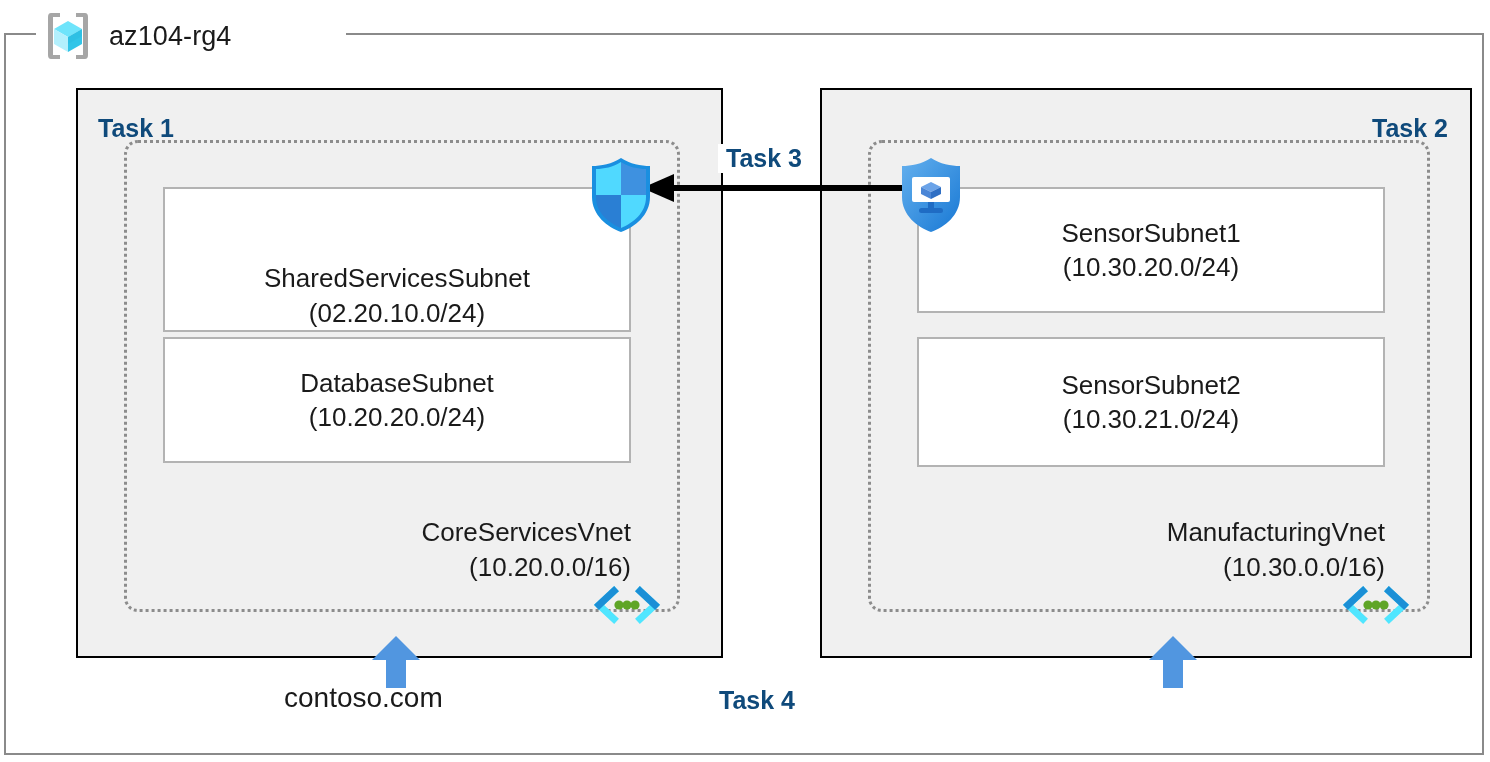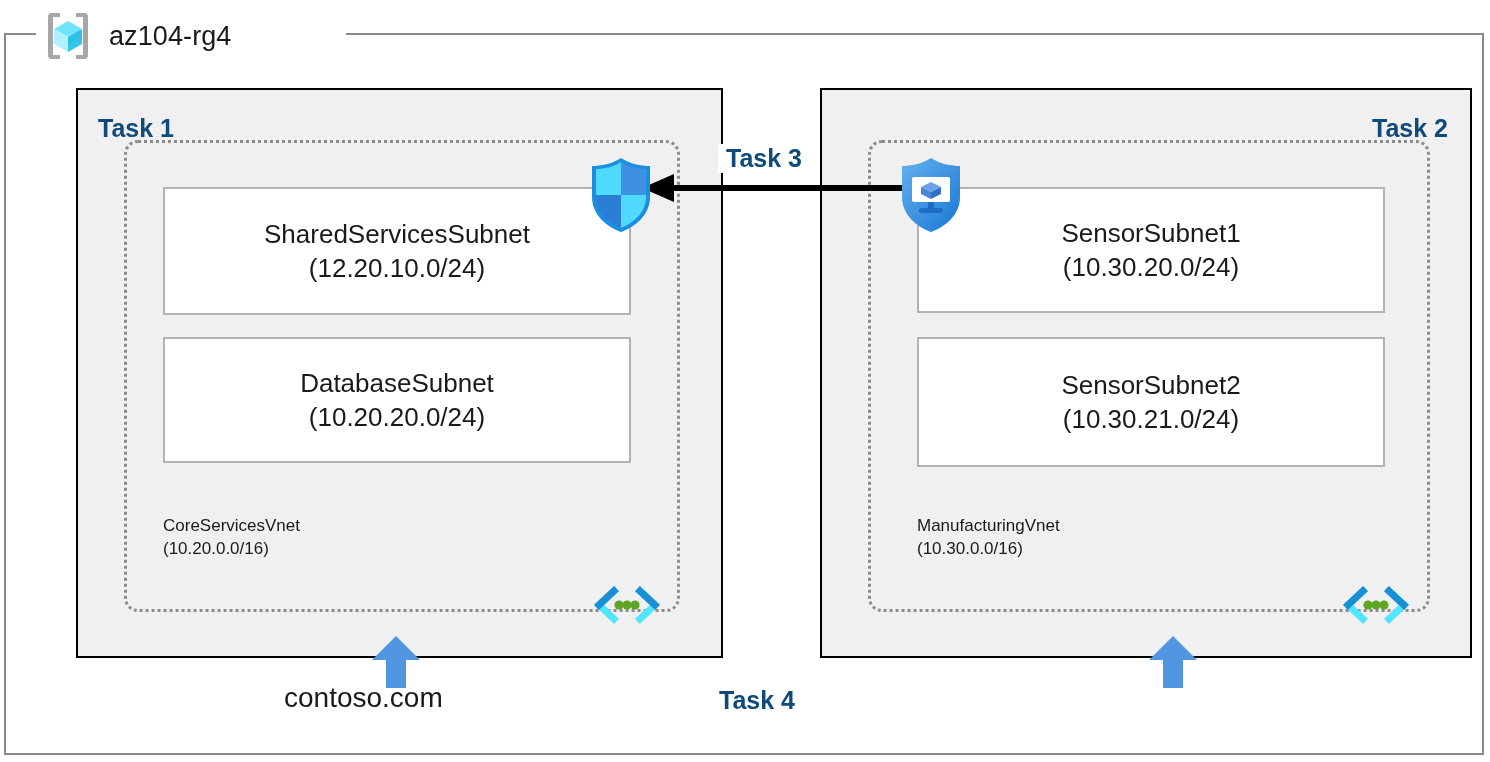--- a/index.html
+++ b/index.html
@@ -87,30 +87,30 @@
     align-items:center;
     justify-content:center;
     text-align:center;
     color:#1a1a1a;
     font-size:26px;
     line-height:1.32;
   }
   .subnet .sn-name{ display:block;}
   .subnet .sn-cidr{ display:block;}
 
-  #subnet-ss{ left:163px; top:187px; width:468px; height:128px;}
+  #subnet-ss{ left:163px; top:187px; width:468px; height:145px;justify-content:flex-end;}
   #subnet-db{ left:163px; top:337px; width:468px; height:126px;}
   #subnet-s1{ left:917px; top:187px; width:468px; height:126px;}
   #subnet-s2{ left:917px; top:337px; width:468px; height:130px;}
 
   
   .vnet-label{
     position:absolute;
-    text-align:left;
-    font-size:17px;
+    text-align:right;
+    font-size:26px;
     line-height:1.33;
     color:#1a1a1a;
     white-space:nowrap;
   }
   #vnet-label-left{ left:163px; top:515px; width:468px;}
   #vnet-label-right{ left:917px; top:515px; width:468px;}
 
   
   .vnet-icon{ position:absolute; width:70px; height:44px;}
   #vnet-icon-left{ left:592px; top:583px;}
@@ -178,21 +178,21 @@
     <span class="rg-name">az104-rg4</span>
   </div>
 
   <div class="panel" id="panel-left">
     <div class="panel-title">Task 1</div>
     <div class="vnet" id="vnet-left"></div>
   </div>
 
   <div class="subnet" id="subnet-ss">
     <span class="sn-name">SharedServicesSubnet</span>
-    <span class="sn-cidr">(12.20.10.0/24)</span>
+    <span class="sn-cidr">(02.20.10.0/24)</span>
   </div>
 
   <div class="subnet" id="subnet-db">
     <span class="sn-name">DatabaseSubnet</span>
     <span class="sn-cidr">(10.20.20.0/24)</span>
   </div>
 
   <div class="vnet-label" id="vnet-label-left">
     <div>CoreServicesVnet</div>
     <div>(10.20.0.0/16)</div>

